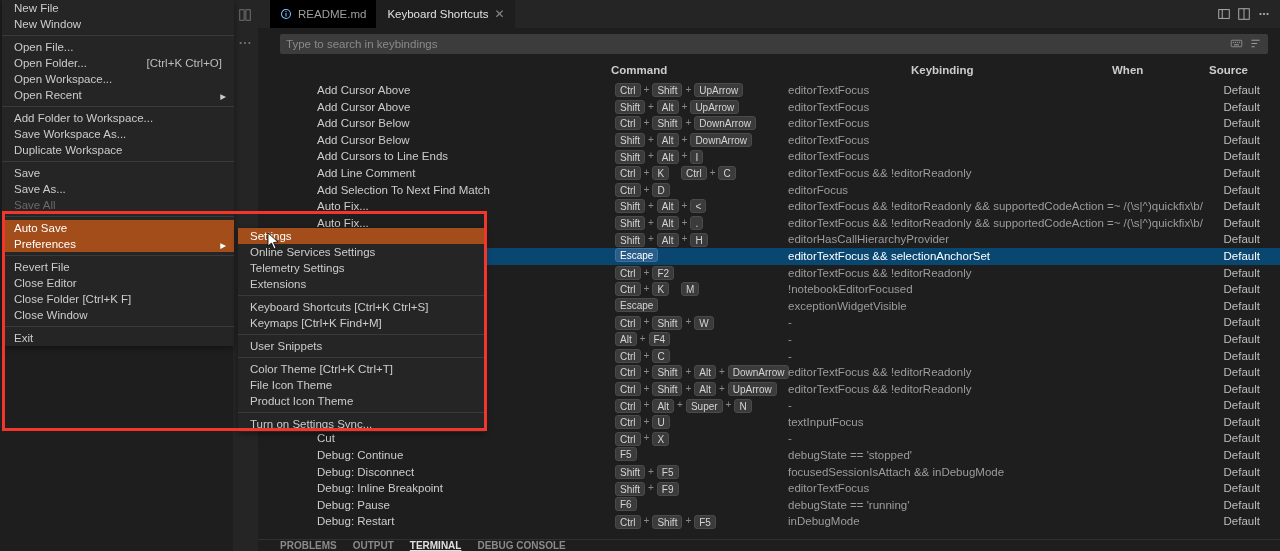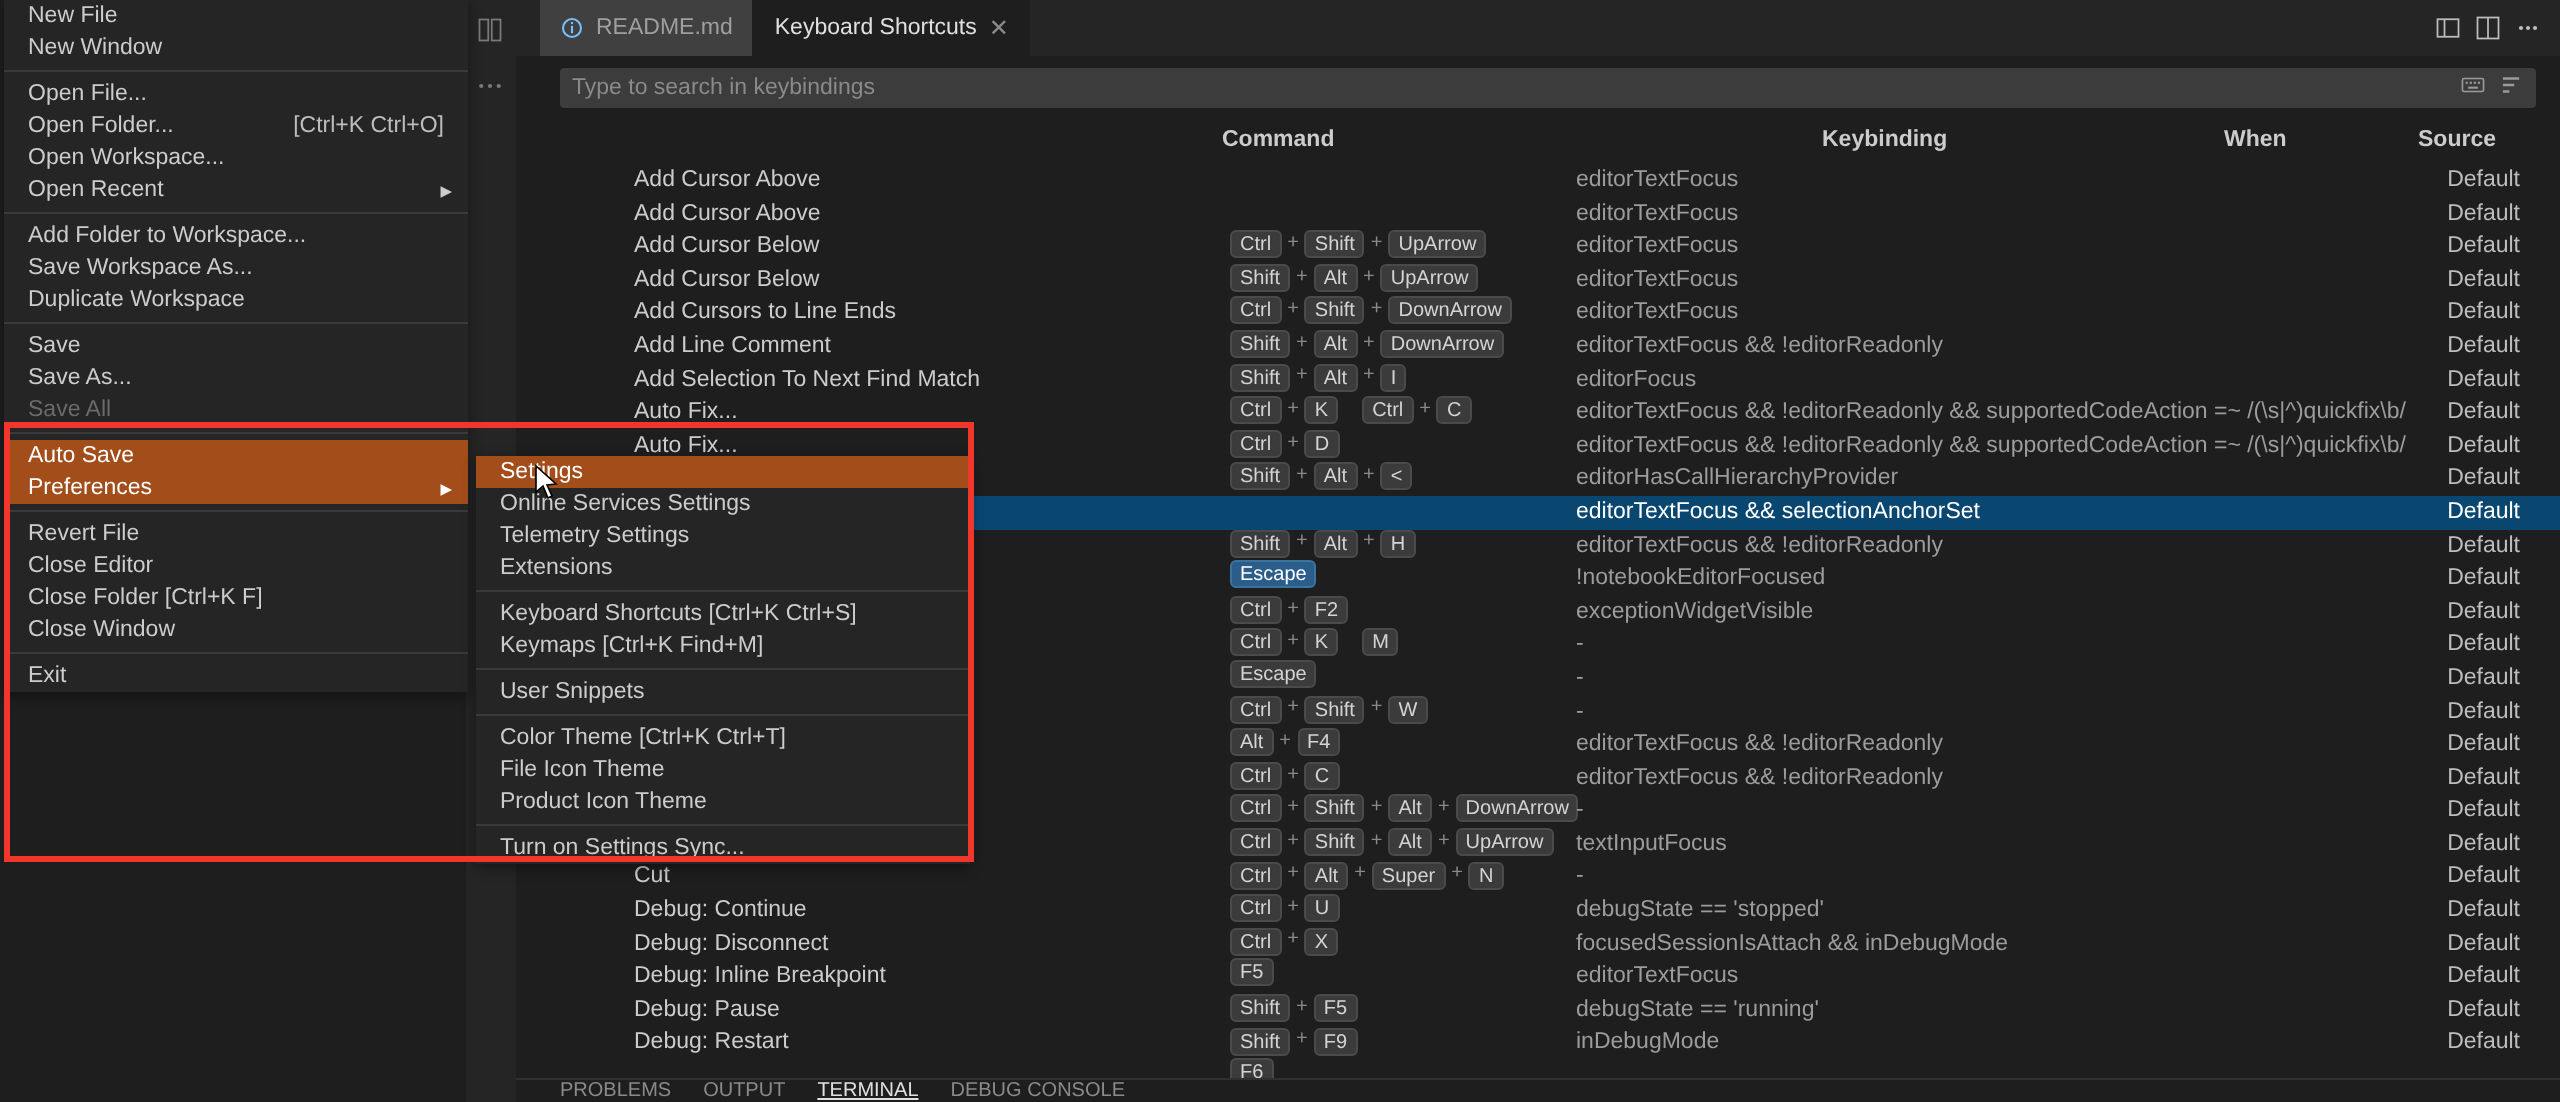--- a/index.html
+++ b/index.html
@@ -2,21 +2,21 @@
 <html><head>
 <meta charset="utf-8">
 <style>
 * { margin: 0; padding: 0; box-sizing: border-box; }
 html, body { width: 1280px; height: 551px; overflow: hidden; background: #1e1e1e; font-family: "Segoe UI", Arial, sans-serif; font-size: 11.5px; color: #cccccc; }
 
 
 .tabbar { position: absolute; left: 258px; top: 0; right: 0; height: 28px; background: #252526; display: flex; align-items: stretch; }
 .tabbar .left-pad { width: 12px; }
 .tab { display: flex; align-items: center; padding: 0 10px; color: #a0a0a0; background: #2d2d2d; border-right: 1px solid #1e1e1e; gap: 6px; }
-.tab.inactive { background: #404040; color: #9f9f9f; }
+.tab.inactive { background: #000000; color: #9f9f9f; }
 .tab.active { background: #1e1e1e; color: #e0e0e0; }
 .tab .close { font-size: 12px; color: #8a8a8a; }
 .tab svg { width: 12px; height: 12px; }
 .tab-actions { margin-left: auto; display: flex; align-items: center; gap: 4px; padding-right: 8px; }
 .tab-actions .ico { width: 16px; height: 16px; display:flex; align-items:center; justify-content:center; color:#bdbdbd; }
 .tab-actions svg { width: 14px; height: 14px; }
 
 
 .ed-gutter { position:absolute; left:233px; top:0; width:25px; height:551px; background:#252526; }
 .ed-gutter .g1 { position:absolute; top:8px; left:5px; color:#7a7a7a; }
@@ -33,21 +33,21 @@
 
 .khdr { position: absolute; left: 296px; right: 12px; top: 60px; height: 20px; display: flex; align-items: center; color: #cccccc; font-weight: 600; }
 .col-cmd   { position:absolute; left: 315px; }
 .col-kb    { position:absolute; left: 615px; }
 .col-when  { position:absolute; left: 816px; }
 .col-src   { position:absolute; right: 20px; }
 
 .rows { position: absolute; left: 280px; right: 0; top: 82px; bottom: 10px; }
 .row { position: relative; height: 16.6px; line-height: 16.6px; }
 .row .cmd  { position:absolute; left: 37px;  color:#cccccc; white-space:nowrap; }
-.row .kb   { position:absolute; left: 335px; display:flex; gap:3px; align-items:center;margin-top:32px; }
+.row .kb   { position:absolute; left: 335px; display:flex; gap:3px; align-items:center; }
 .row .when { position:absolute; left: 508px; color:#9c9c9c; white-space:nowrap; }
 .row .src  { position:absolute; right: 20px; color:#bdbdbd; }
 .row.sel { background: #094771; }
 .row.sel .cmd, .row.sel .when, .row.sel .src { color: #ffffff; }
 
 .key { background: #3b3b3b; color: #d4d4d4; border-radius: 3px; padding: 0 4px; height: 14px; line-height: 14px; font-size: 10px; border: 1px solid #4a4a4a; }
 .row.sel .key { background:#2a5d8a; border-color:#3c729e; color:#fff; }
 .plus { color: #8a8a8a; font-size: 10px; }
 
 
@@ -63,21 +63,21 @@
 .file-menu { left: 2px; top: 0; width: 232px; }
 .sub-menu  { left: 238px; top: 228px; width: 247px; }
 
 .redbox { position:absolute; left:2px; top:211px; width:485px; height:220px; border:3px solid #f2362b; pointer-events:none; }
 
 .cursor { position:absolute; left:267px; top:232px; pointer-events:none; }
 .cursor svg { width:14px; height:18px; }
 
 
 .panelbar { position:absolute; left:258px; right:0; bottom:0; height:12px; background:#1e1e1e; border-top:1px solid #303030; display:flex; align-items:flex-start; gap:16px; padding-left:22px; font-size:10px; color:#8a8a8a; }
-.panelbar .p { padding-top:0; }
+.panelbar .p { padding-top:0;font-weight:bold; }
 .panelbar .p.active { color:#e0e0e0; text-decoration: underline; }
 </style>
 </head>
 <body>
 
 <div class="ed-gutter">
   <div class="g1"><svg viewBox="0 0 16 16">
         <rect x="2" y="2" width="5" height="12" fill="none" stroke="currentColor"></rect>
         <rect x="9" y="2" width="5" height="12" fill="none" stroke="currentColor"></rect>
       </svg></div>

